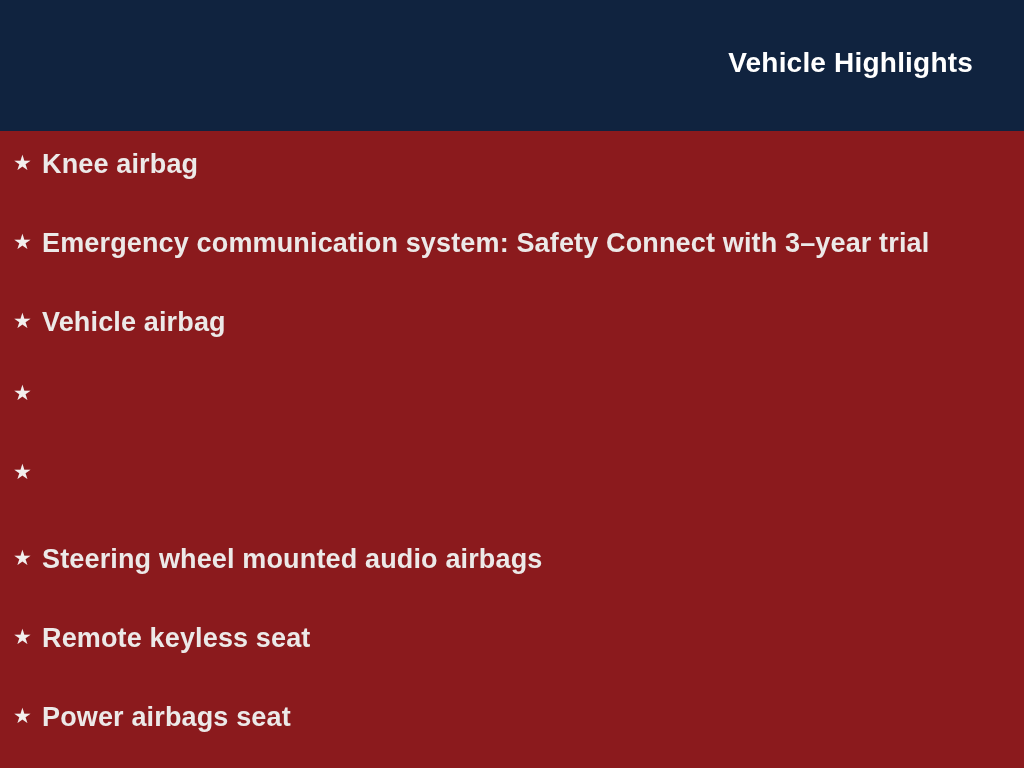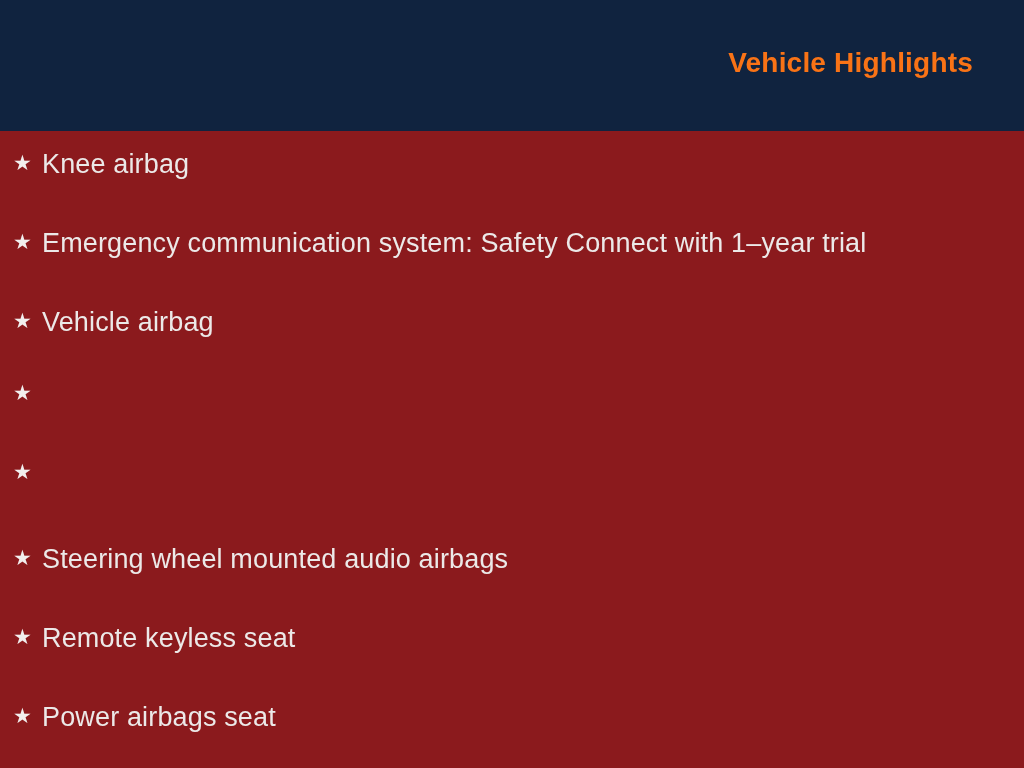--- a/index.html
+++ b/index.html
@@ -36,21 +36,21 @@
   }
 
   .header-title {
     position: absolute;
     right: 51px;
     top: 46px;
     margin: 0;
     font-size: 28px;
     line-height: 34px;
     font-weight: bold;
-    color: #f97316;
+    color: #ffffff;
     letter-spacing: 0.2px;
     white-space: nowrap;
     text-align: right;
   }
 
   
   .body {
     position: relative;
     flex: 1 1 auto;
     background: #8b1a1d;
@@ -90,21 +90,21 @@
     display: inline-block;
     position: relative;
     top: -3px;
   }
 
   .bullet-text {
     flex: 1 1 auto;
     font-size: 27px;
     line-height: 32px;
     color: #ece9e8;
-    font-weight: normal;
+    font-weight: bold;
     letter-spacing: 0.15px;
     white-space: nowrap;
   }
 </style>
 </head>
 <body>
 
 <div class="slide">
 
   <div class="header">
@@ -114,21 +114,21 @@
   <div class="body">
     <ul class="bullet-list">
 
       <li class="bullet-item">
         <span class="star-icon">★</span>
         <span class="bullet-text">Knee airbag</span>
       </li>
 
       <li class="bullet-item">
         <span class="star-icon">★</span>
-        <span class="bullet-text">Emergency communication system: Safety Connect with 1–year trial</span>
+        <span class="bullet-text">Emergency communication system: Safety Connect with 3–year trial</span>
       </li>
 
       <li class="bullet-item">
         <span class="star-icon">★</span>
         <span class="bullet-text">Vehicle airbag</span>
       </li>
 
       <li class="bullet-item">
         <span class="star-icon">★</span>
       </li>

